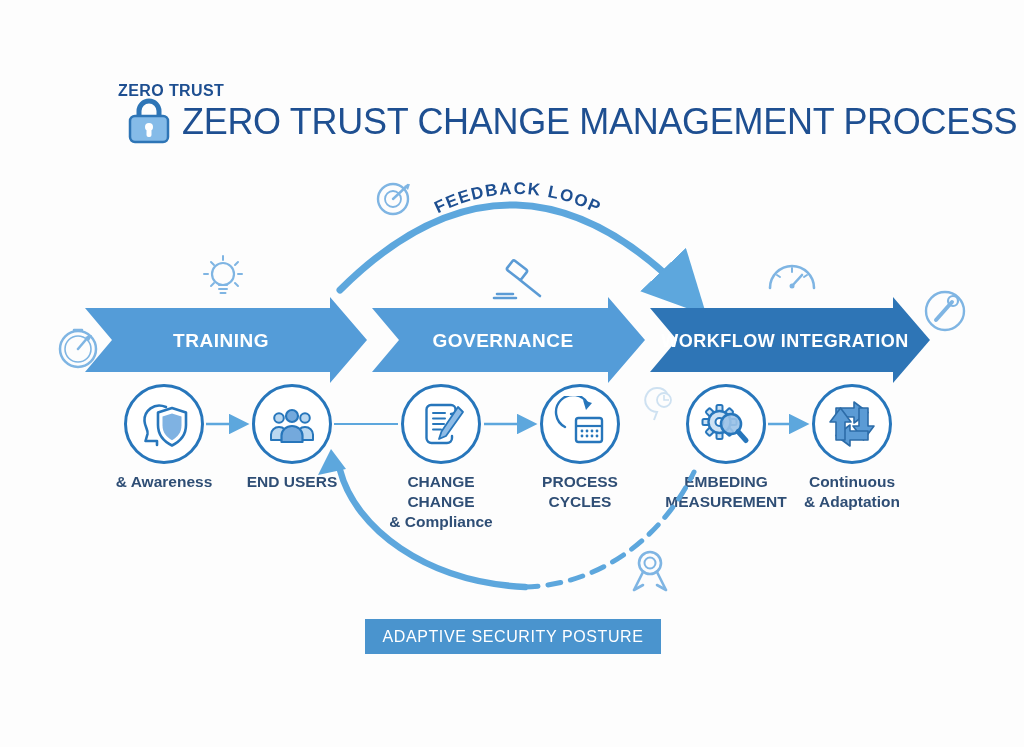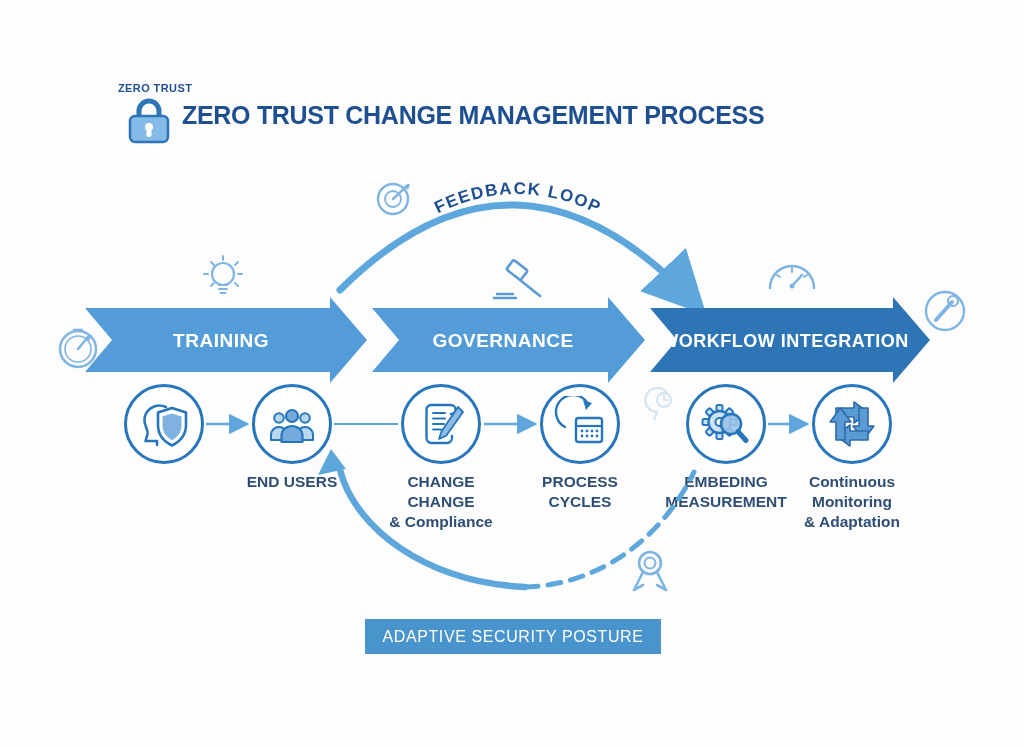--- a/index.html
+++ b/index.html
@@ -1,20 +1,20 @@
 <!DOCTYPE html>
 <html><head>
 <meta charset="utf-8">
 <style>
   html,body{margin:0;padding:0;}
   body{font-family:"Liberation Sans",sans-serif;background:#ffffff;}
   #stage{position:relative;width:1024px;height:747px;background:#fdfdfd;overflow:hidden;}
   .abs{position:absolute;}
-  .brand-label{font-size:11px;font-weight:700;letter-spacing:.4px;color:#1e4f91;}
-  .main-title{font-size:25px;font-weight:700;letter-spacing:-.3px;color:#1e4f91;white-space:nowrap;}
+  .brand-label{font-size:16px;font-weight:700;letter-spacing:.4px;color:#1e4f91;}
+  .main-title{font-size:36px;font-weight:400;letter-spacing:-.3px;color:#1e4f91;white-space:nowrap;}
   .node-circle{position:absolute;width:80px;height:80px;border-radius:50%;background:#ffffff;
     border:3.5px solid #2776bb;box-sizing:border-box;display:flex;align-items:center;justify-content:center;}
   .node-label{position:absolute;width:160px;text-align:center;color:#2f4e75;
     font-size:15.5px;font-weight:600;line-height:1.3;}
   .banner{position:absolute;left:365px;top:619px;width:296px;height:35px;background:#4a94ce;
     display:flex;align-items:center;justify-content:center;color:#ffffff;font-size:16px;
     letter-spacing:.6px;font-weight:400;}
   .stage-label{fill:#ffffff;font-family:"Liberation Sans",sans-serif;font-size:19px;font-weight:700;letter-spacing:.5px;}
   .fb-label{fill:#1e4f91;font-family:"Liberation Sans",sans-serif;font-size:17px;font-weight:700;letter-spacing:1.5px;}
   svg{display:block;}
@@ -209,40 +209,40 @@
         <path d="M0,0 L8,4 L0,8 z" fill="#5da7dd"></path>
       </marker>
     </defs>
     <line x1="206" y1="20" x2="243" y2="20" stroke="#5da7dd" stroke-width="2.6" marker-end="url(#mConn)"></line>
     <line x1="334" y1="20" x2="398" y2="20" stroke="#5da7dd" stroke-width="2.2"></line>
     <line x1="484" y1="20" x2="531" y2="20" stroke="#5da7dd" stroke-width="2.6" marker-end="url(#mConn)"></line>
     <line x1="768" y1="20" x2="803" y2="20" stroke="#5da7dd" stroke-width="2.6" marker-end="url(#mConn)"></line>
   </svg>
 
   <div class="node-label" style="left:84px;top:472px;">
+    <div>&amp; Awareness</div>
   </div>
   <div class="node-label" style="left:212px;top:472px;">
     <div>END USERS</div>
   </div>
   <div class="node-label" style="left:361px;top:472px;">
     <div>CHANGE</div>
     <div>CHANGE</div>
     <div>&amp; Compliance</div>
   </div>
   <div class="node-label" style="left:500px;top:472px;">
     <div>PROCESS</div>
     <div>CYCLES</div>
   </div>
   <div class="node-label" style="left:646px;top:472px;">
     <div>EMBEDING</div>
     <div>MEASUREMENT</div>
   </div>
   <div class="node-label" style="left:772px;top:472px;">
     <div>Continuous</div>
-    <div>Monitoring</div>
     <div>&amp; Adaptation</div>
   </div>
 
   <svg class="abs" style="left:300px;top:440px;" width="420" height="165" viewBox="0 0 420 165">
     <path d="M 40 30 C 55 88 125 142 225 147" fill="none" stroke="#5da7dd" stroke-width="6.5" stroke-linecap="round"></path>
     <path d="M 225 147 C 300 145 362 98 394 32" fill="none" stroke="#5da7dd" stroke-width="5" stroke-linecap="round" stroke-dasharray="13 10"></path>
     <polygon points="31,9 18,35 46,29" fill="#5da7dd"></polygon>
   </svg>
 
   <div class="banner">ADAPTIVE SECURITY POSTURE</div>

